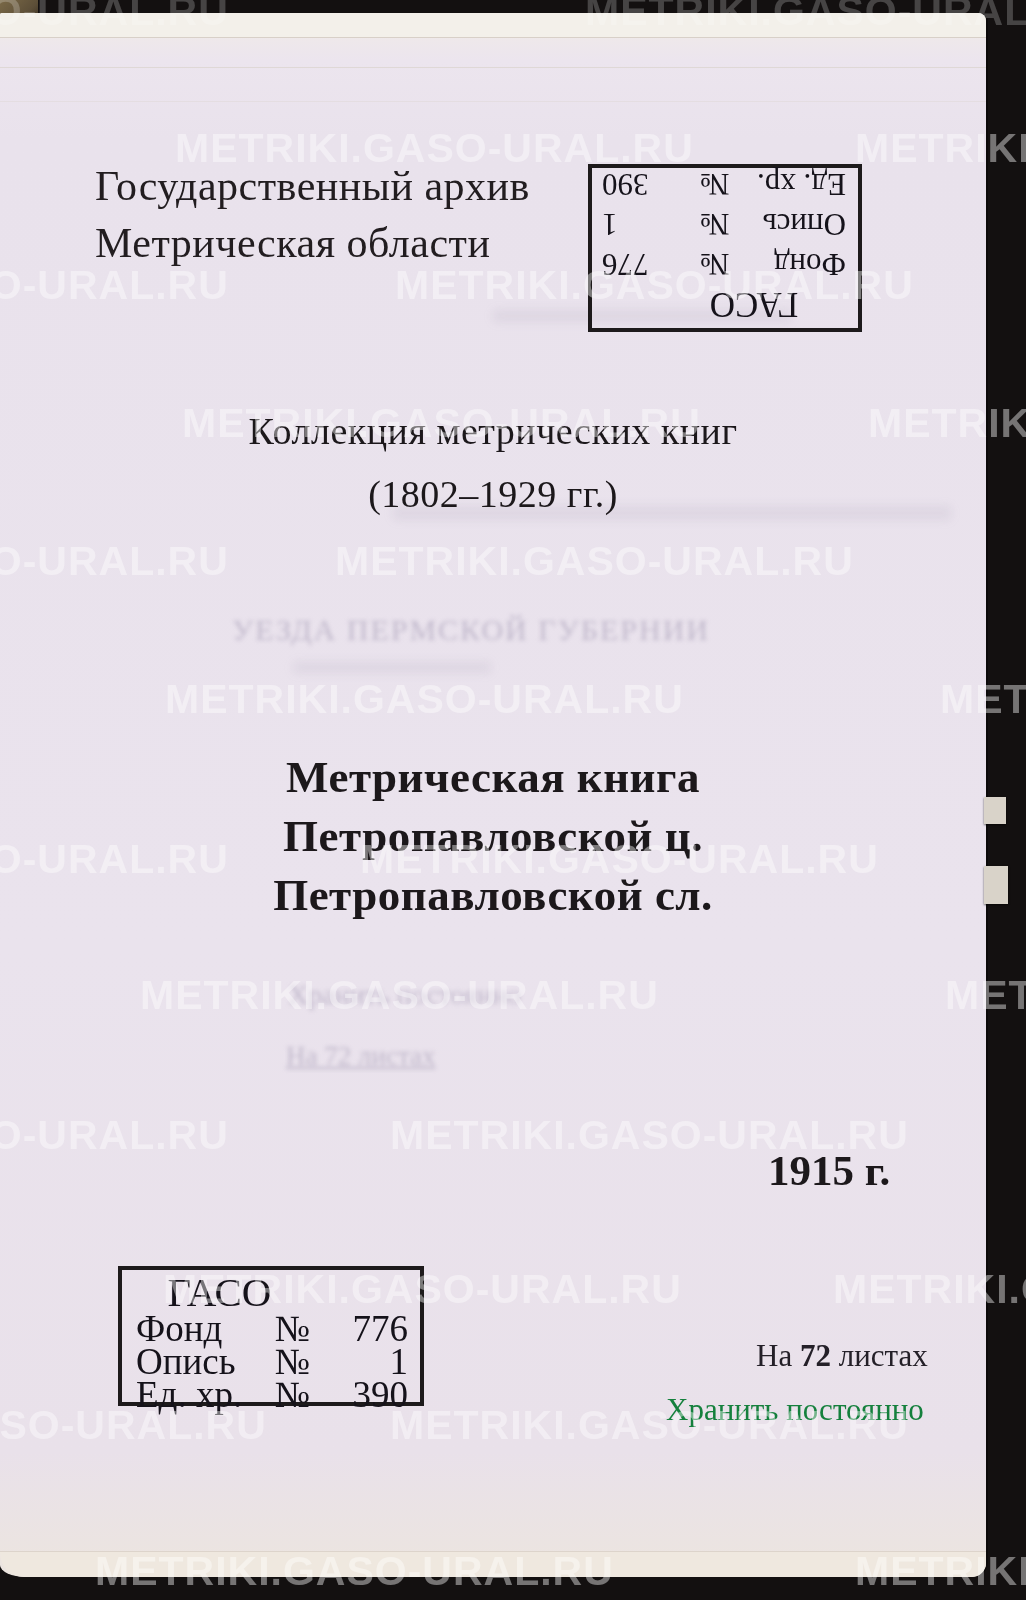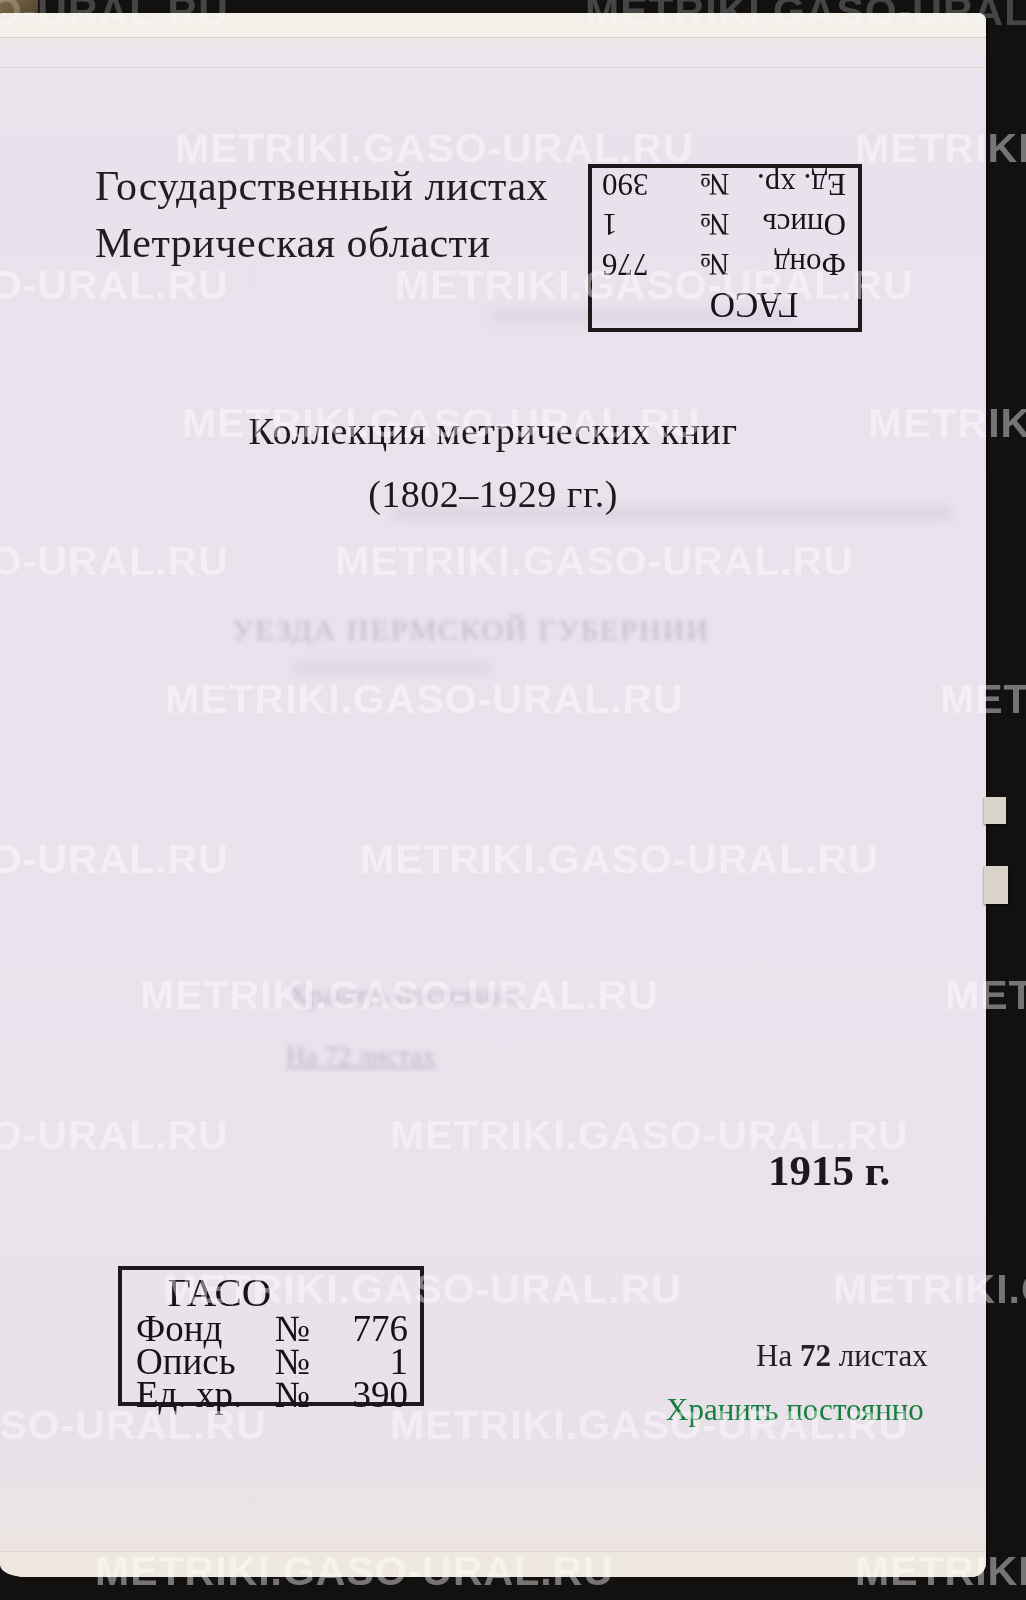--- a/index.html
+++ b/index.html
@@ -115,21 +115,21 @@
     <div class="smudge g3"></div>
     <div class="ghost ghost-uezd">УЕЗДА ПЕРМСКОЙ ГУБЕРНИИ</div>
     <div class="ghost ghost-keep">Хранить постоянно</div>
     <div class="ghost ghost-sheets">На 72 листах</div>
   </div>
 
   <div class="tab tab1"></div>
   <div class="tab tab2"></div>
 
   <div class="archive-header">
-    <div>Государственный листах</div>
+    <div>Государственный архив</div>
     <div>Метрическая области</div>
   </div>
 
   <div class="stamp stamp-top">
     <div class="stamp-org">ГАСО</div>
     <div class="stamp-row">
       <span>Фонд</span>
       <span class="no">№</span>
       <span class="val">776</span>
     </div>
@@ -143,20 +143,25 @@
       <span class="no">№</span>
       <span class="val">390</span>
     </div>
   </div>
 
   <div class="collection-title">
     <div>Коллекция метрических книг</div>
     <div>(1802–1929 гг.)</div>
   </div>
 
+  <div class="book-title">
+    <div>Метрическая книга</div>
+    <div>Петропавловской ц.</div>
+    <div>Петропавловской сл.</div>
+  </div>
 
   <div class="year">1915 г.</div>
 
   <div class="stamp stamp-bottom">
     <div class="stamp-org">ГАСО</div>
     <div class="stamp-row">
       <span>Фонд</span>
       <span class="no">№</span>
       <span class="val">776</span>
     </div>

